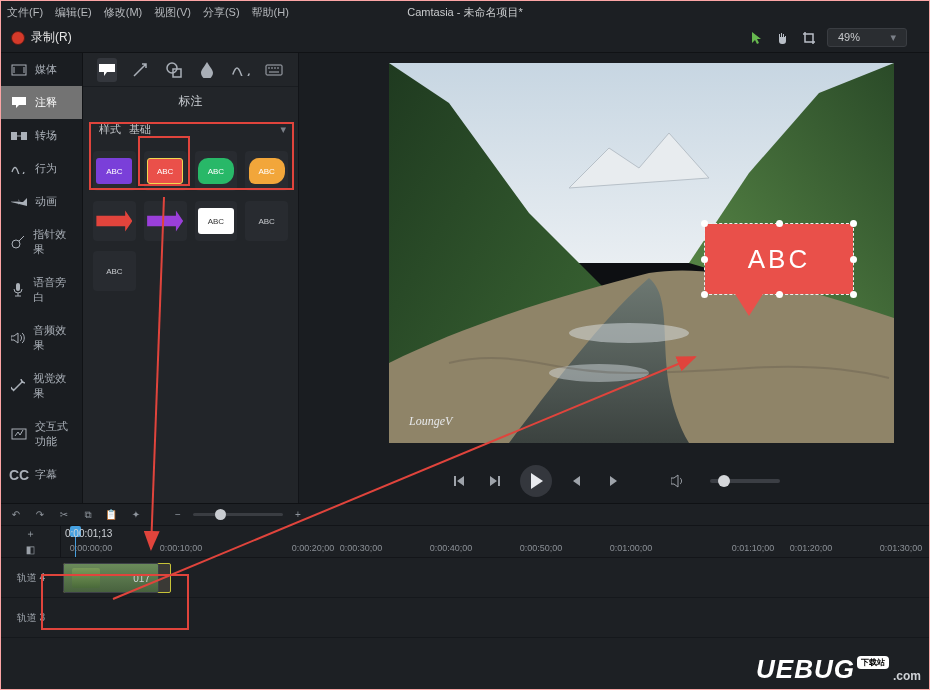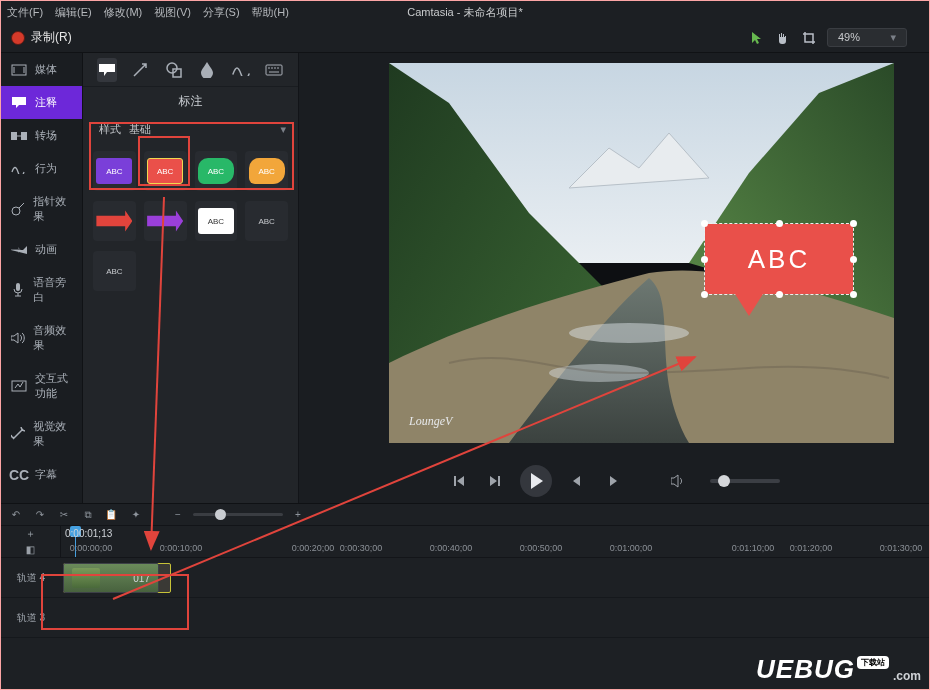--- a/index.html
+++ b/index.html
@@ -31,21 +31,21 @@
   .canvastools{display:flex;align-items:center;gap:10px;padding-right:22px;}
   .ctool{width:16px;height:16px;display:flex;align-items:center;justify-content:center;color:#6fb95d;}
   .zoombox{background:#2a2d31;border:1px solid #3a3d42;border-radius:3px;padding:2px 10px;font-size:11px;min-width:80px;display:inline-block;color:#c6c8cb;}
 
   
   .main{display:flex;height:450px;}
 
   
   .rail{width:82px;background:#1a1d21;border-right:1px solid #101215;}
   .railitem{display:flex;align-items:center;gap:8px;padding:9px 10px;font-size:11px;color:#aab0b8;}
-  .railitem.active{background:#6d28d9;color:#fff;}
+  .railitem.active{background:#737373;color:#fff;}
   .ricon{width:16px;height:14px;display:flex;align-items:center;justify-content:center;}
 
   
   .panel{width:216px;background:#222529;border-right:1px solid #121418;display:flex;flex-direction:column;}
   .tabrow{height:34px;display:flex;align-items:center;gap:14px;padding:0 14px;border-bottom:1px solid #191c20;}
   .tabicon{width:28px;height:24px;border-radius:3px;display:flex;align-items:center;justify-content:center;color:#c3c7cc;}
   .tabicon.active{background:#34373d;color:#fff;}
   .panelhead{text-align:center;font-size:12px;padding:6px 0;color:#c9cdd2;}
   .styleRow{display:flex;align-items:center;font-size:11px;padding:6px 12px 8px 16px;color:#c5c8cc;}
   .styleRow .dd{margin-left:auto;color:#7b8088;}
@@ -181,69 +181,69 @@
       <div class="railitem">
           <span class="ricon">
             <svg width="16" height="10" viewBox="0 0 16 10" fill="none" stroke="#aab0b8" stroke-width="1.3">
               <path d="M1 8c2-6 4-6 6 0s4 6 6 0"></path>
             </svg>
           </span>
           <span>行为</span>
         </div>
       <div class="railitem">
           <span class="ricon">
+            <svg width="16" height="8" viewBox="0 0 16 8" fill="#aab0b8">
+              <path d="M0 4h10l-3-3v2H0zM10 4l-3 3V5H0" opacity=".4"></path>
+              <path d="M0 4h12l4-4v8z"></path>
+            </svg>
+          </span>
+          <span>动画</span>
+        </div>
+      <div class="railitem">
+          <span class="ricon">
             <svg width="14" height="14" viewBox="0 0 14 14" fill="none" stroke="#aab0b8">
               <circle cx="5" cy="9" r="4"></circle>
               <path d="M8 6l5-5"></path>
             </svg>
           </span>
           <span>指针效果</span>
         </div>
       <div class="railitem">
           <span class="ricon">
-            <svg width="16" height="8" viewBox="0 0 16 8" fill="#aab0b8">
-              <path d="M0 4h10l-3-3v2H0zM10 4l-3 3V5H0" opacity=".4"></path>
-              <path d="M0 4h12l4-4v8z"></path>
-            </svg>
-          </span>
-          <span>动画</span>
-        </div>
-      <div class="railitem">
-          <span class="ricon">
             <svg width="12" height="14" viewBox="0 0 12 14" fill="#aab0b8">
               <rect x="4" y="0" width="4" height="8" rx="2"></rect>
               <path d="M2 6a4 4 0 008 0M6 10v3M3 13h6" fill="none" stroke="#aab0b8"></path>
             </svg>
           </span>
           <span>语音旁白</span>
         </div>
       <div class="railitem">
           <span class="ricon">
             <svg width="14" height="12" viewBox="0 0 14 12" fill="#aab0b8">
               <path d="M0 4h3l4-3v10l-4-3H0zM9 3c2 1 2 5 0 6M11 1c3 2 3 8 0 10" fill="none" stroke="#aab0b8"></path>
             </svg>
           </span>
           <span>音频效果</span>
         </div>
       <div class="railitem">
           <span class="ricon">
+            <svg width="14" height="14" viewBox="0 0 14 14" fill="none" stroke="#aab0b8" stroke-width="1.5">
+              <path d="M2 12L12 2M10 0l1 3 3 1M0 8l1 2 2 1"></path>
+            </svg>
+          </span>
+          <span>视觉效果</span>
+        </div>
+      <div class="railitem">
+          <span class="ricon">
             <svg width="16" height="12" viewBox="0 0 16 12" fill="none" stroke="#aab0b8">
               <rect x="1" y="1" width="14" height="10"></rect>
               <path d="M4 8l3-4 2 3 3-5"></path>
             </svg>
           </span>
           <span>交互式功能</span>
-        </div>
-      <div class="railitem">
-          <span class="ricon">
-            <svg width="14" height="14" viewBox="0 0 14 14" fill="none" stroke="#aab0b8" stroke-width="1.5">
-              <path d="M2 12L12 2M10 0l1 3 3 1M0 8l1 2 2 1"></path>
-            </svg>
-          </span>
-          <span>视觉效果</span>
         </div>
       <div class="railitem">
           <span class="ricon" style="font-size:14px;font-weight:700;color:#aab0b8">CC</span>
           <span>字幕</span>
         </div>
     </div>
 
     <div class="panel">
       <div class="tabrow">
         <span class="tabicon active">

